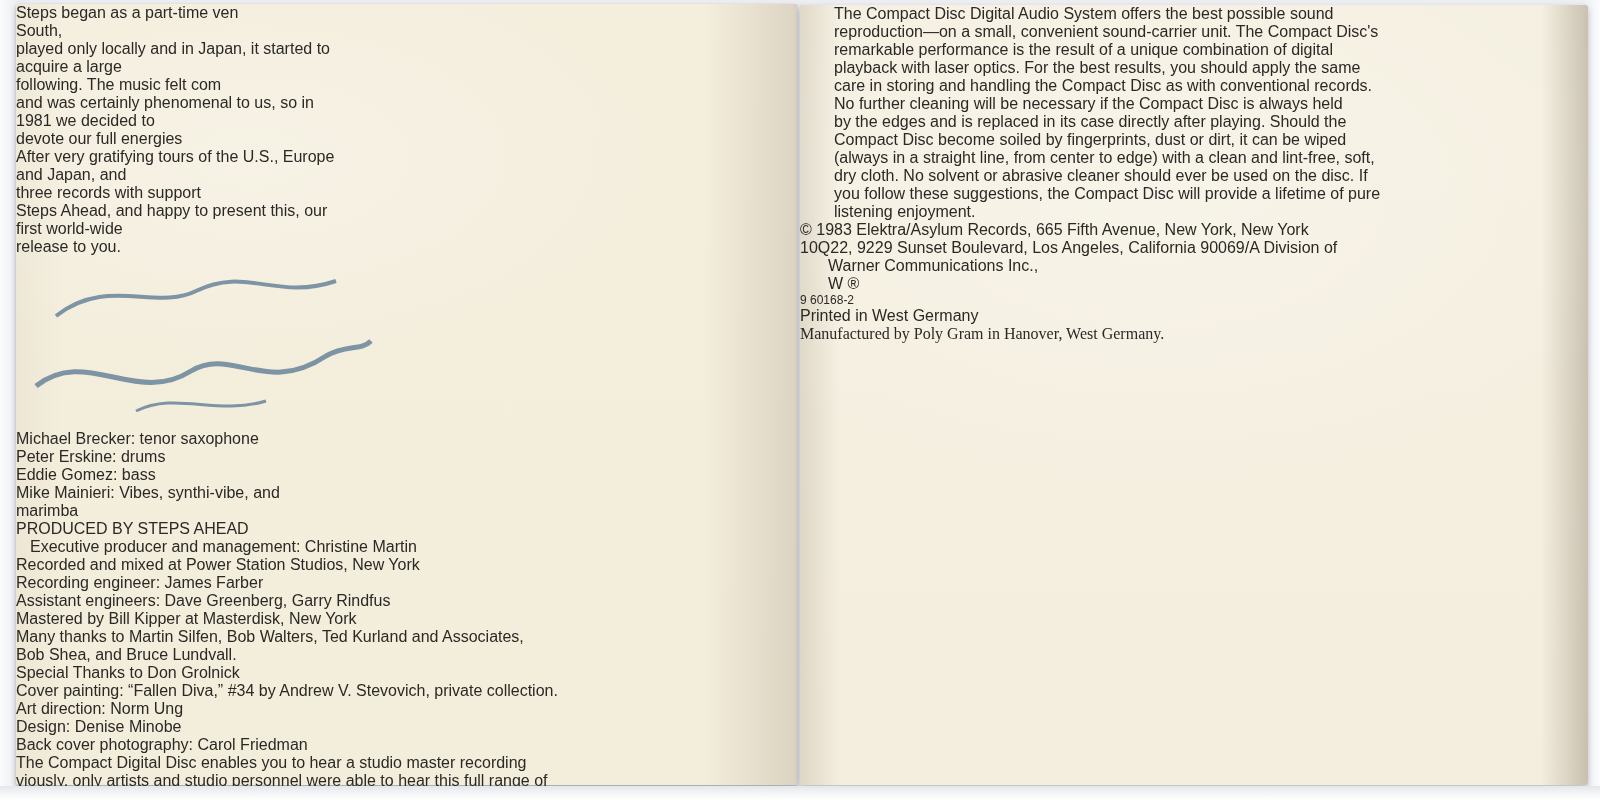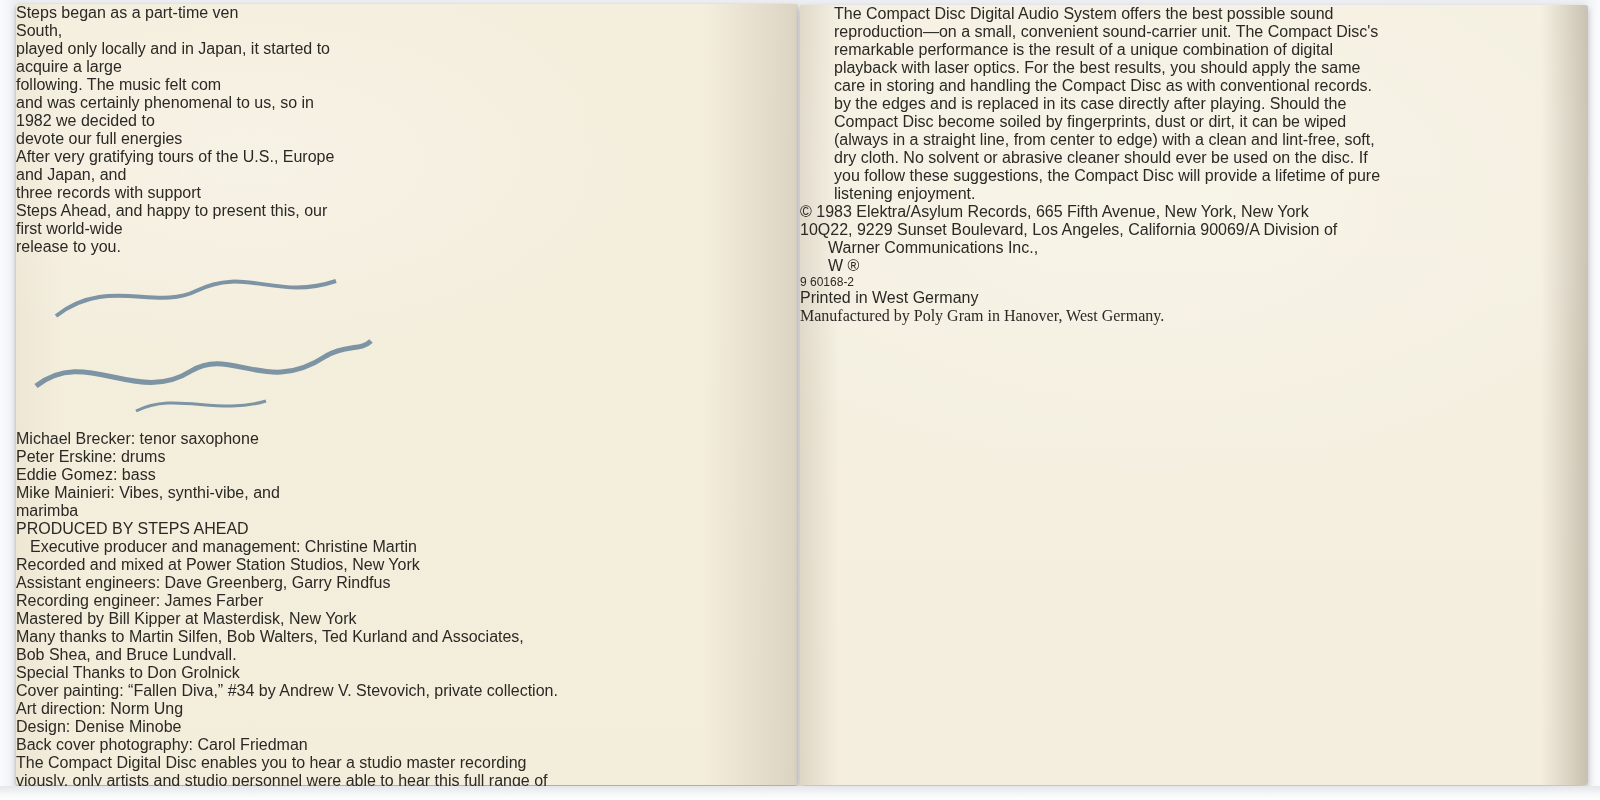--- a/index.html
+++ b/index.html
@@ -115,21 +115,21 @@
 <body>
 
 <div class="page page-left">
 
   
   <div class="txt ghost ghost-top" style="left:402px;top:92px;width:330px;">
       <div>Steps began as a part-time ven</div>
       <div>South,</div>
       <div>played only locally and in Japan, it started to acquire a large</div>
       <div>following. The music felt com</div>
-      <div>and was certainly phenomenal to us, so in 1982 we decided to</div>
+      <div>and was certainly phenomenal to us, so in 1981 we decided to</div>
       <div>devote our full energies</div>
       <div>After very gratifying tours of the U.S., Europe and Japan, and</div>
       <div>three records with support</div>
       <div>Steps Ahead, and happy to present this, our first world-wide</div>
       <div>release to you.</div>
     </div>
 
   <svg class="ghost-sig" style="left:360px;top:345px;" width="370" height="170" viewBox="0 0 370 170">
     <path d="M40 60 C 90 20, 140 55, 180 35 C 230 10, 260 45, 320 25" stroke="#7d94a4" stroke-width="4" fill="none"></path>
     <path d="M20 130 C 70 90, 120 150, 175 115 C 215 90, 250 140, 310 100 C 330 88, 345 95, 355 85" stroke="#7d94a4" stroke-width="5" fill="none"></path>
@@ -142,22 +142,22 @@
       <div>Eddie Gomez: bass</div>
       <div>Mike Mainieri: Vibes, synthi-vibe, and marimba</div>
     </div>
 
   
   <div class="txt heading" style="left:127px;top:95px;white-space:nowrap;">PRODUCED BY STEPS AHEAD</div>
   <div class="txt heading" style="left:127px;top:119px;white-space:nowrap;margin-left:14px;">Executive producer and management: Christine Martin</div>
 
   <div class="txt body-lines" style="left:127px;top:165px;">
       <div>Recorded and mixed at Power Station Studios, New York</div>
+      <div>Recording engineer: James Farber</div>
       <div>Assistant engineers: Dave Greenberg, Garry Rindfus</div>
-      <div>Recording engineer: James Farber</div>
       <div>Mastered by Bill Kipper at Masterdisk, New York</div>
     </div>
 
   <div class="txt body-lines" style="left:127px;top:265px;">
       <div>Many thanks to Martin Silfen, Bob Walters, Ted Kurland and Associates,</div>
       <div>Bob Shea, and Bruce Lundvall.</div>
     </div>
 
   <div class="txt body-lines" style="left:127px;top:326px;">
     <div>Special Thanks to Don Grolnick</div>
@@ -180,20 +180,21 @@
   <div class="crease crease-bl"></div>
 </div>
 
 <div class="page page-right">
   <div class="txt body-lines" style="left:97px;top:103px;margin-left:34px;">
       <div>The Compact Disc Digital Audio System offers the best possible sound</div>
       <div>reproduction—on a small, convenient sound-carrier unit. The Compact Disc's</div>
       <div>remarkable performance is the result of a unique combination of digital</div>
       <div>playback with laser optics. For the best results, you should apply the same</div>
       <div>care in storing and handling the Compact Disc as with conventional records.</div>
+      <div>No further cleaning will be necessary if the Compact Disc is always held</div>
       <div>by the edges and is replaced in its case directly after playing. Should the</div>
       <div>Compact Disc become soiled by fingerprints, dust or dirt, it can be wiped</div>
       <div>(always in a straight line, from center to edge) with a clean and lint-free, soft,</div>
       <div>dry cloth. No solvent or abrasive cleaner should ever be used on the disc. If</div>
       <div>you follow these suggestions, the Compact Disc will provide a lifetime of pure</div>
       <div>listening enjoyment.</div>
     </div>
 
   <div class="txt body-lines" style="left:97px;top:372px;">
       <div>© 1983 Elektra/Asylum Records, 665 Fifth Avenue, New York, New York</div>

